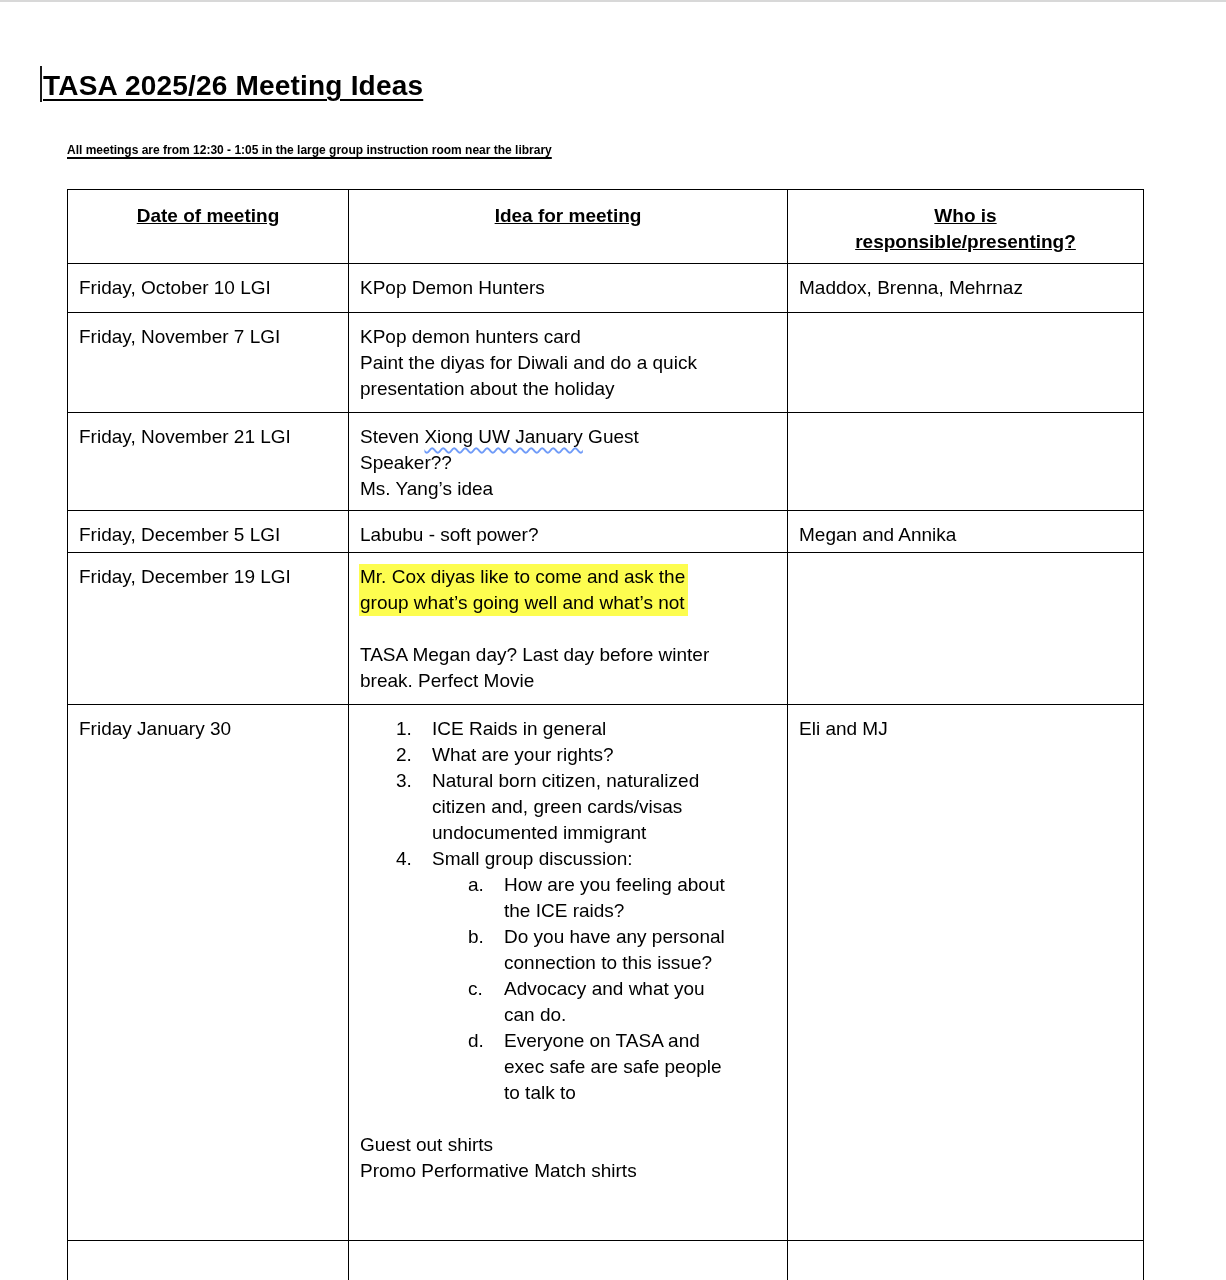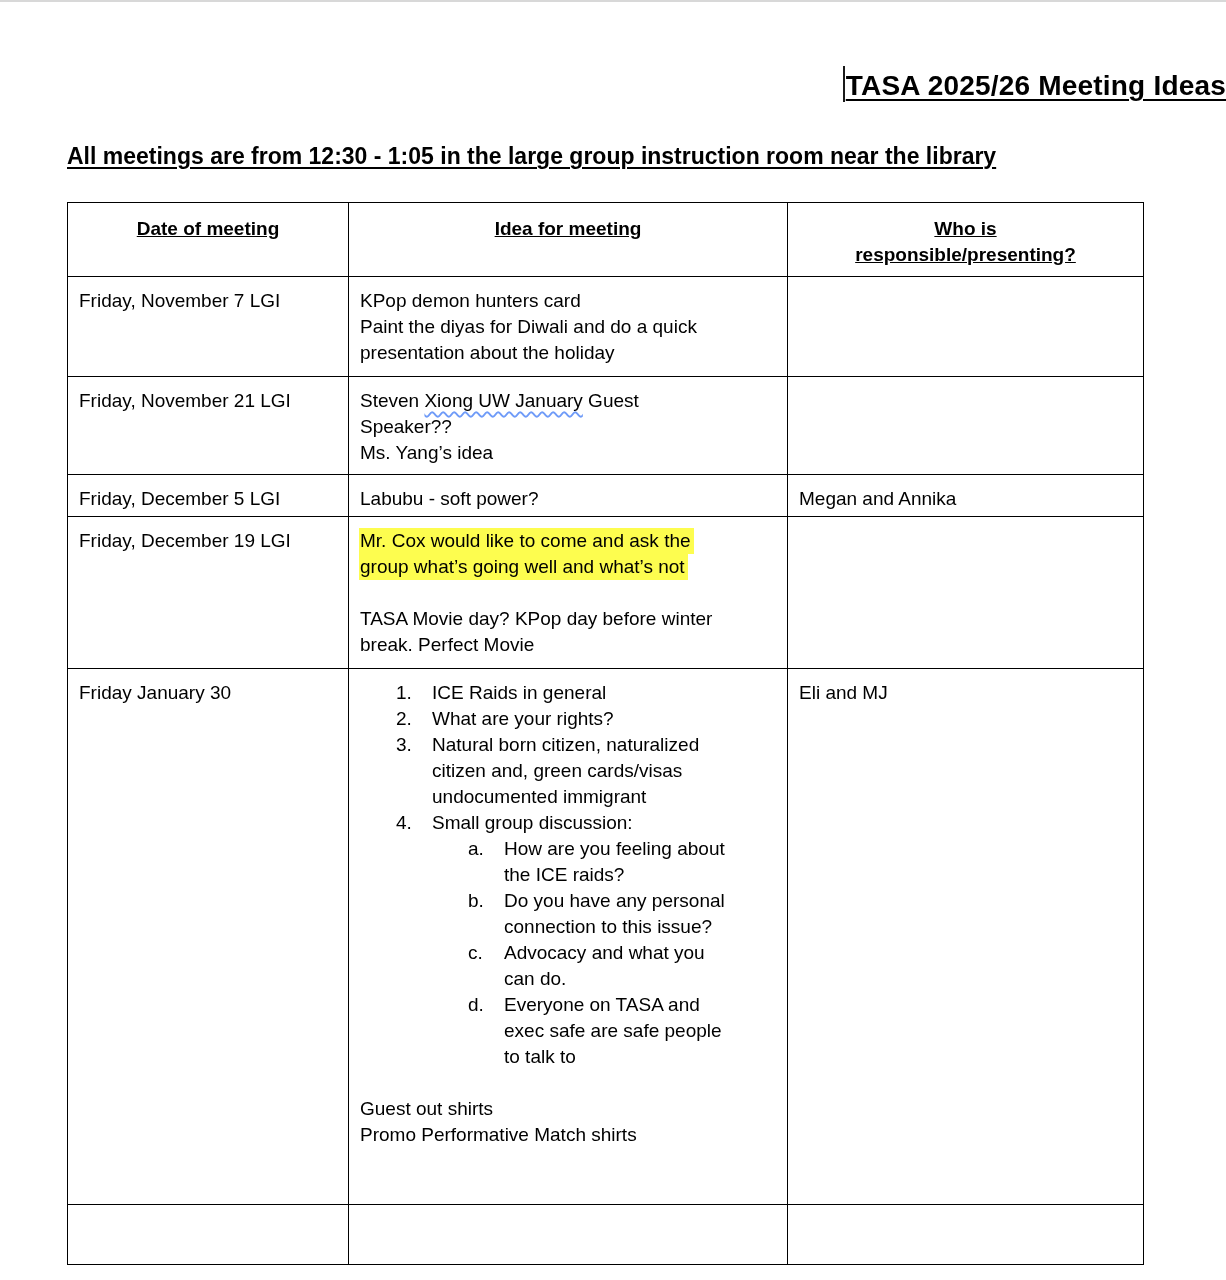--- a/index.html
+++ b/index.html
@@ -9,41 +9,42 @@
     background: #ffffff;
     color: #000000;
     font-family: "Liberation Sans", sans-serif;
   }
   .top-edge {
     width: 100%; height: 2px;
     background: #d8d8d8;
   }
   .title-wrap {
     margin-top: 64px;
-    text-align: right;
+    text-align: left;
     white-space: nowrap;
+    margin-left: 40px;
   }
   .caret {
     display: inline-block;
     width: 2px; height: 36px;
     background: #1a1a1a;
     vertical-align: -7px;
     margin-right: 1px;
   }
   .doc-title {
     font-size: 28px;
     font-weight: bold;
     text-decoration: underline;
     text-decoration-thickness: 2px;
     text-underline-offset: 4px;
     letter-spacing: 0.2px;
   }
   .subtitle {
     margin: 41px 0 0 67px;
-    font-size: 23px;
+    font-size: 12px;
     font-weight: bold;
     text-decoration: underline;
     text-decoration-thickness: 1.5px;
     text-underline-offset: 3px;
   }
   table.meetings {
     margin: 32px 0 0 67px;
     border-collapse: collapse;
     table-layout: fixed;
     width: 1076px;
@@ -110,20 +111,33 @@
         <th>
           <div class="line">Idea for meeting</div>
         </th>
         <th>
           <div class="line">Who is</div>
           <div class="line">responsible/presenting?</div>
         </th>
       </tr>
     </thead>
   <tbody>
+      <tr style="height: 49px;">
+        <td>
+          <div class="line"><span>Friday, October 10 LGI</span></div>
+        </td>
+        <td>
+          <div>
+            <div class="line"><span>KPop Demon Hunters</span></div>
+          </div>
+        </td>
+        <td>
+          <div class="line"><span>Maddox, Brenna, Mehrnaz</span></div>
+        </td>
+      </tr>
       <tr style="height: 100px;">
         <td>
           <div class="line"><span>Friday, November 7 LGI</span></div>
         </td>
         <td>
           <div>
             <div class="line"><span>KPop demon hunters card</span></div>
           </div>
           <div>
             <div class="line"><span>Paint the diyas for Diwali and do a quick</span></div>
@@ -159,26 +173,26 @@
         <td>
           <div class="line"><span>Megan and Annika</span></div>
         </td>
       </tr>
       <tr style="height: 152px;">
         <td>
           <div class="line"><span>Friday, December 19 LGI</span></div>
         </td>
         <td>
           <div>
-            <div class="line"><span class="hl">Mr. Cox would like to come and ask the</span></div>
+            <div class="line"><span class="hl">Mr. Cox diyas like to come and ask the</span></div>
             <div class="line"><span class="hl">group what’s going well and what’s not</span></div>
           </div>
           <div class="line"></div>
           <div>
-            <div class="line"><span>TASA Movie day? KPop day before winter</span></div>
+            <div class="line"><span>TASA Megan day? Last day before winter</span></div>
             <div class="line"><span>break. Perfect Movie</span></div>
           </div>
         </td>
         <td></td>
       </tr>
       <tr style="height: 536px;">
         <td>
           <div class="line"><span>Friday January 30</span></div>
         </td>
         <td>

